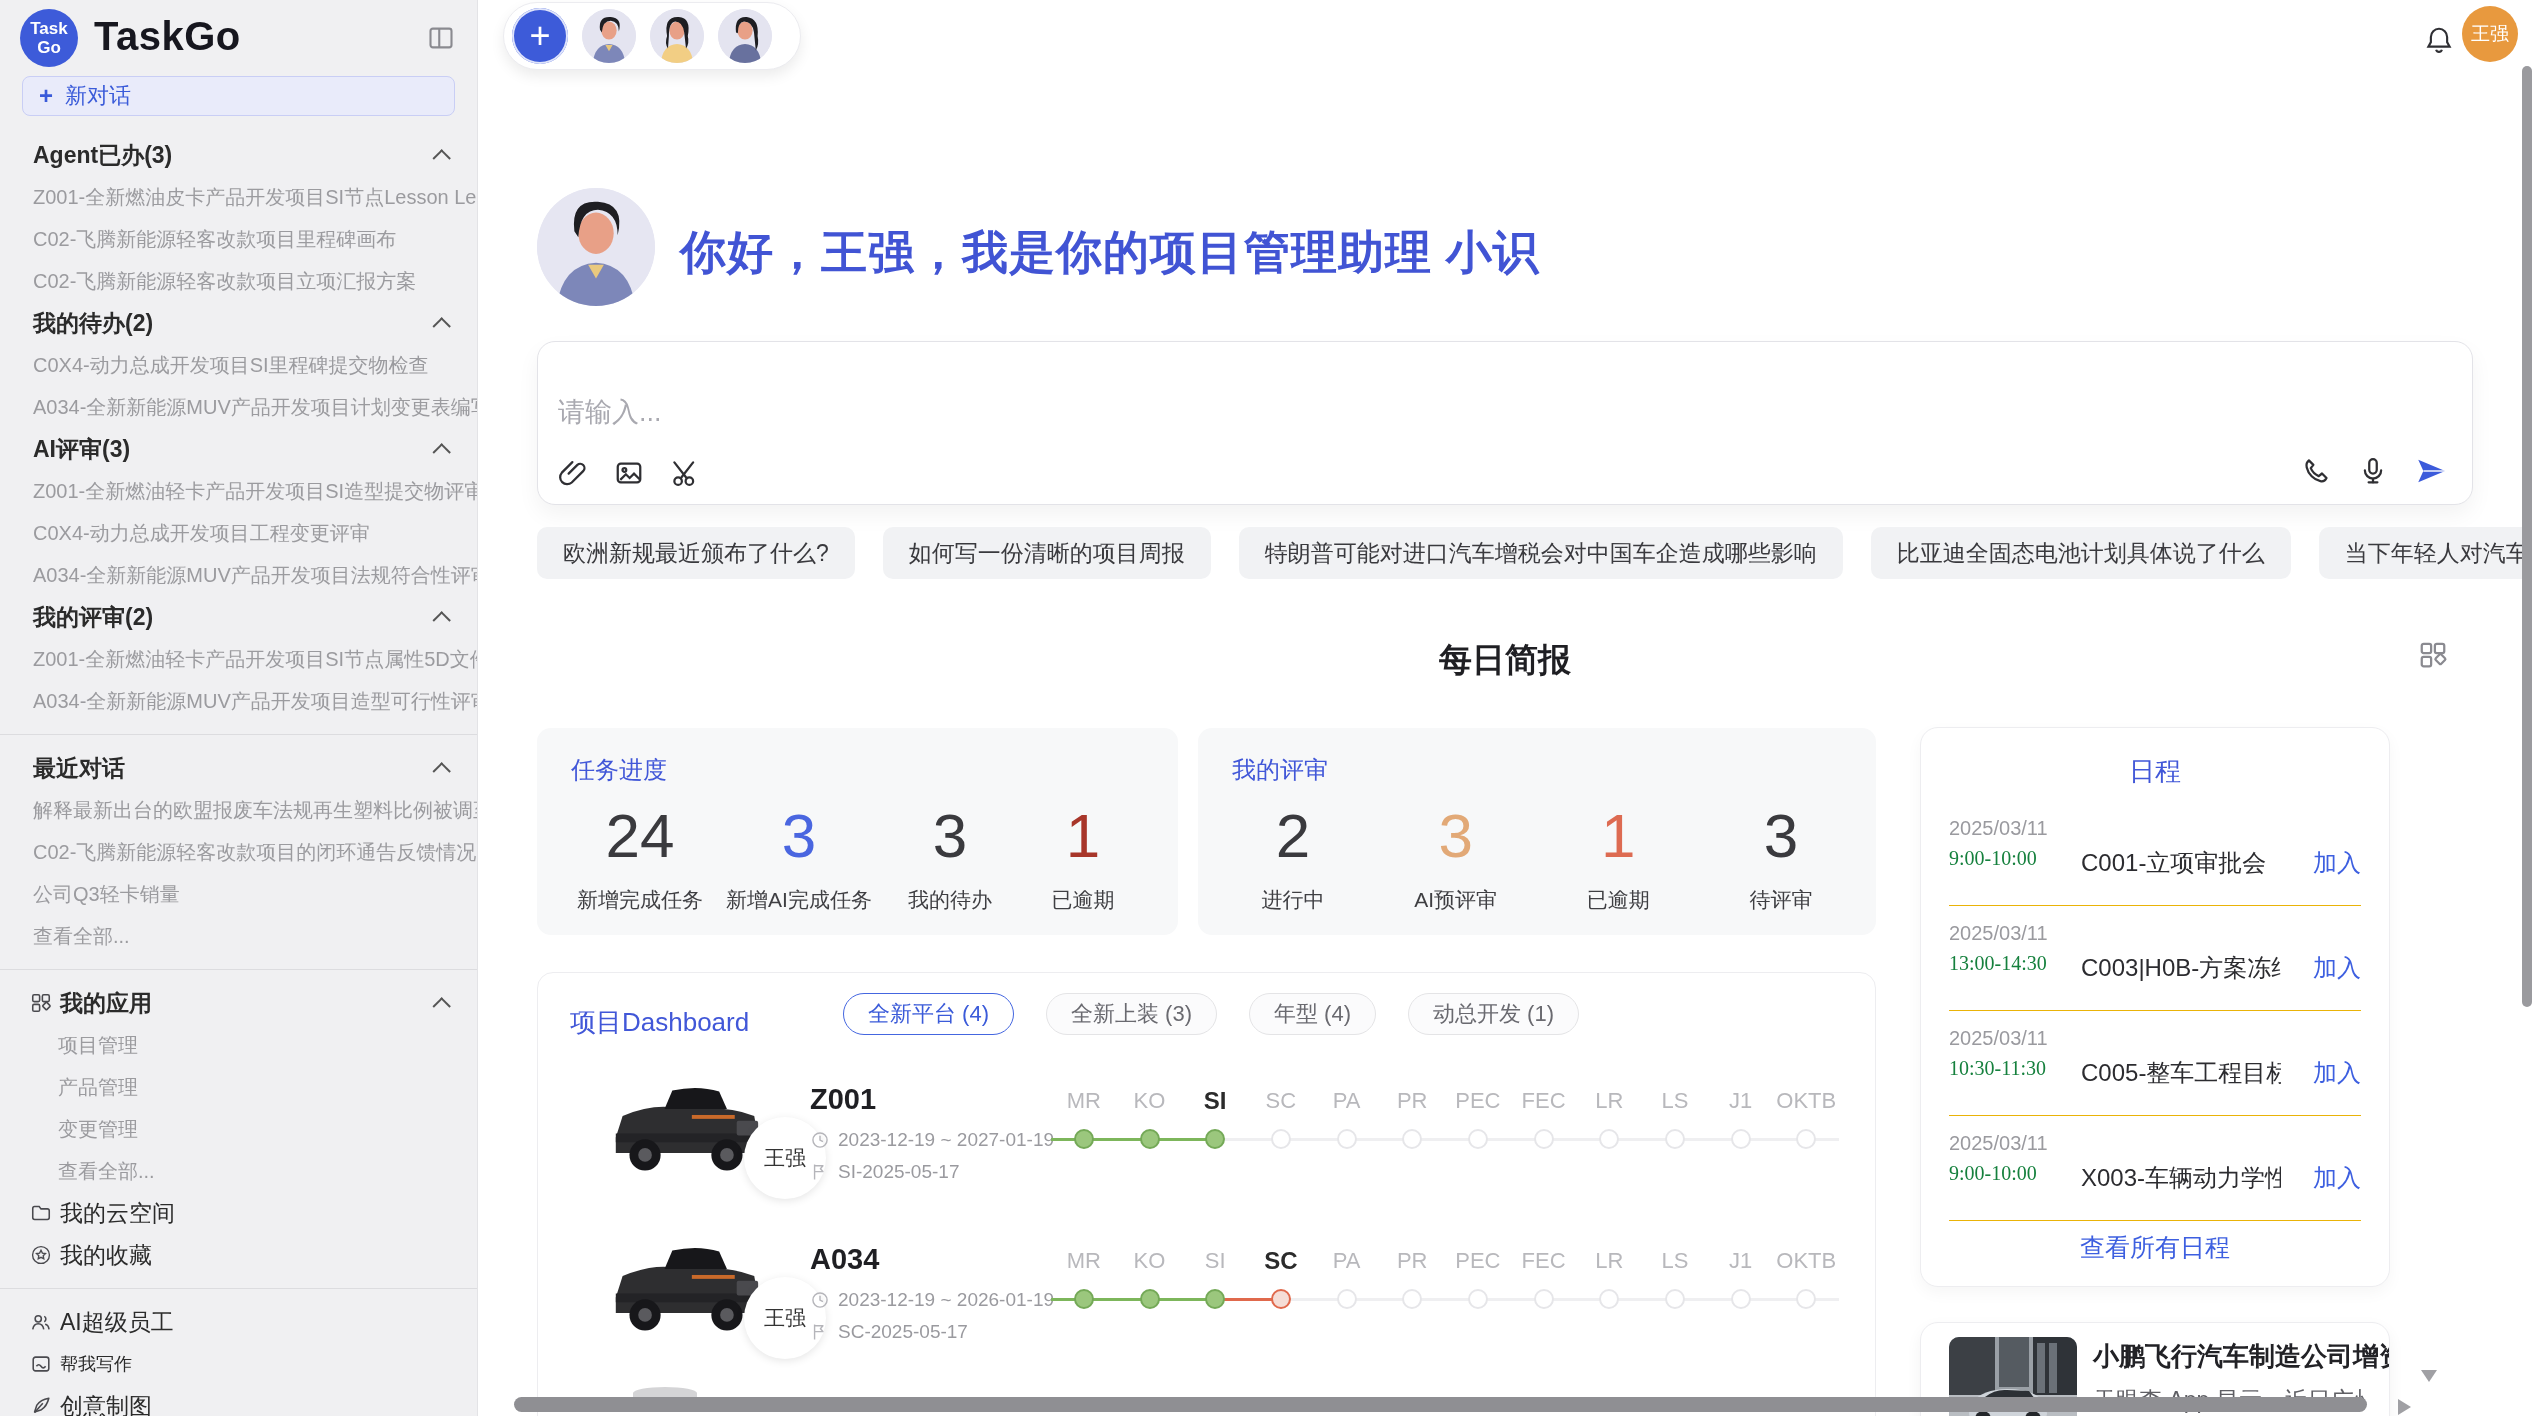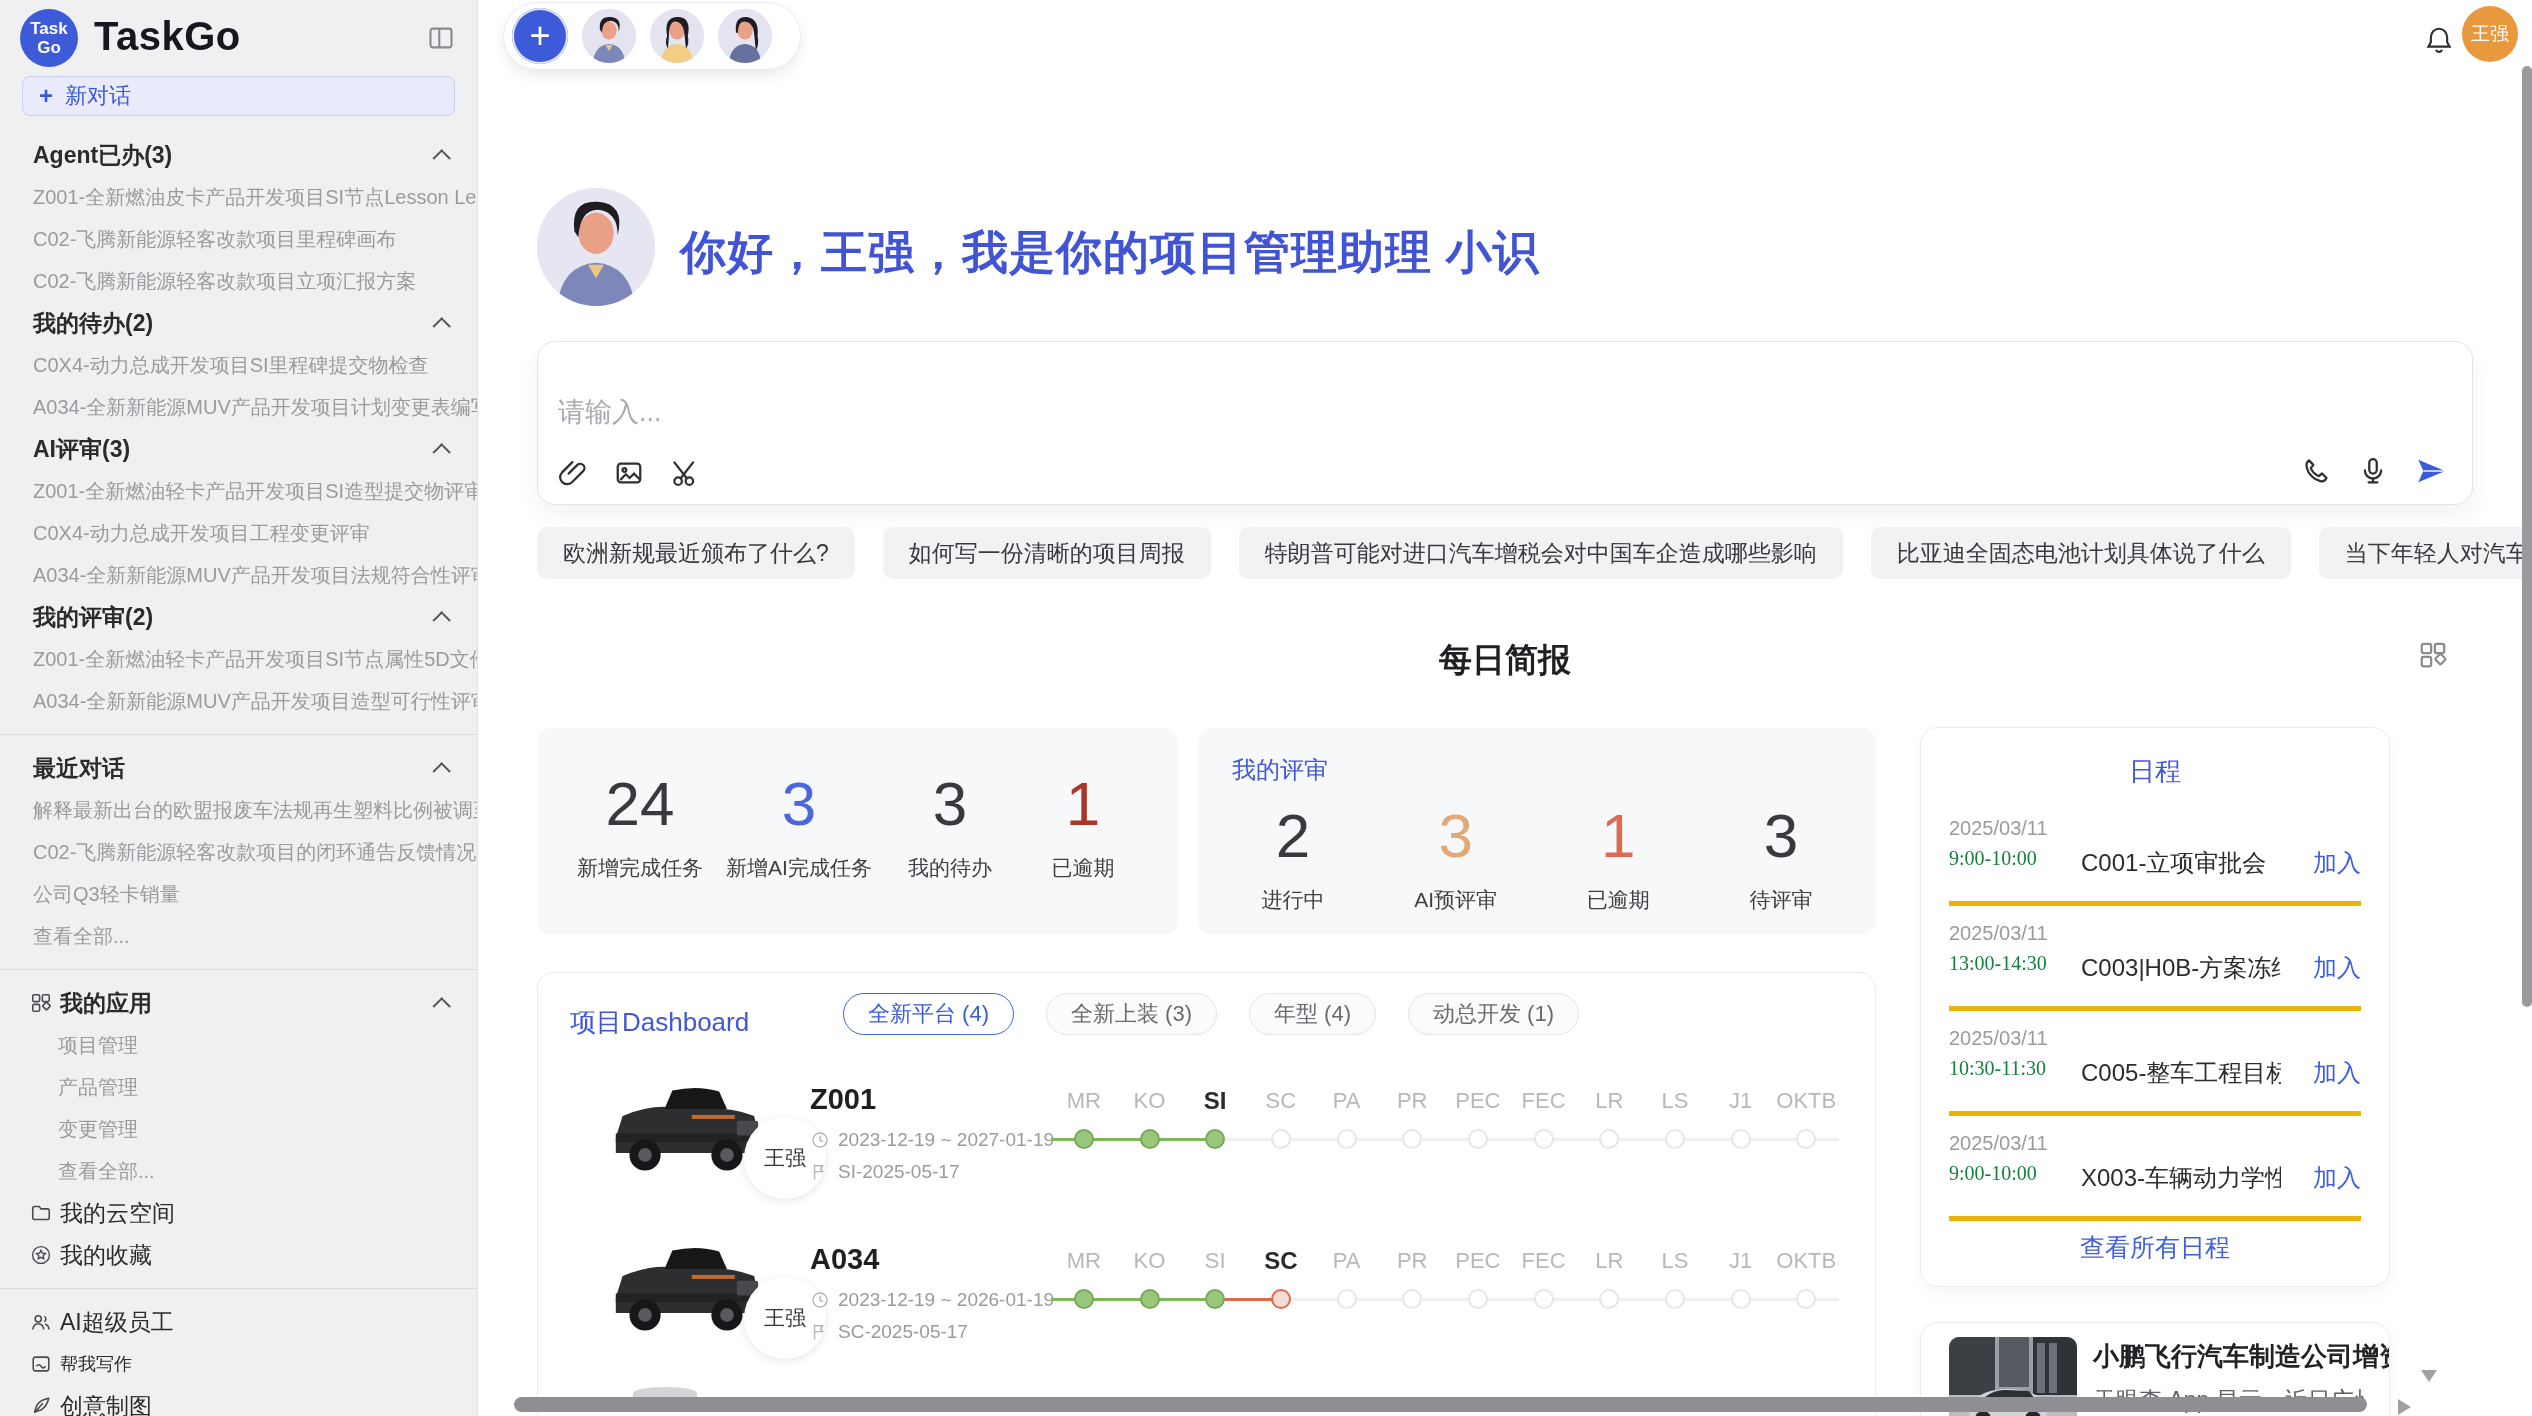--- a/index.html
+++ b/index.html
@@ -89,21 +89,21 @@
   .ms-cell .ln.r { left:50%; width:50%; }
   .dot { position:absolute; left:50%; top:50%; transform:translate(-50%,-50%); width:20px; height:20px; border-radius:50%; background:#fff; border:2px solid #e6e6e9; }
   .dot.done { background:#9bc77d; border-color:#74a957; }
   .dot.alert { background:#f5ddd6; border-color:#e0694c; }
   .next-sliver { position:absolute; left:95px; top:414px; width:64px; height:12px; background:#d4d4d6; border-radius:50% 50% 0 0; }
 
   
   .sched { position:absolute; left:1920px; top:727px; width:470px; height:560px; background:#fff; border:1px solid #ededf0; border-radius:18px; box-shadow:0 6px 16px rgba(0,0,0,0.04); }
   .sched-title { position:absolute; top:26px; left:0; right:0; text-align:center; font-size:26px; color:#4157d8; }
   .events { position:absolute; top:73px; left:28px; right:28px; }
-  .event { height:105px; border-bottom:5px solid #eab308; position:relative; }
+  .event { height:105px; border-bottom:1px solid #eab308; position:relative; }
   .ev-date { position:absolute; left:0; top:16px; font-size:20px; color:#9a9a9f; }
   .ev-time { position:absolute; left:0; top:46px; font-size:20px; color:#15803d;font-family:Liberation Serif, serif; }
   .ev-name { position:absolute; left:132px; top:46px; font-size:24px; color:#2c2c30; white-space:nowrap; overflow:hidden; max-width:200px; }
   .ev-join { position:absolute; right:0; top:46px; font-size:24px; color:#3d5fe0; cursor:pointer; }
   .sched-footer { position:absolute; bottom:22px; left:0; right:0; text-align:center; font-size:25px; color:#3d5fe0; cursor:pointer; }
 
   
   .news { position:absolute; left:1920px; top:1322px; width:470px; height:120px; background:#fff; border:1px solid #ededf0; border-radius:18px; box-shadow:0 6px 16px rgba(0,0,0,0.05); overflow:hidden; }
   .news-img { position:absolute; left:28px; top:14px; width:128px; height:96px; border-radius:10px; overflow:hidden; }
   .news-title { position:absolute; left:172px; top:16px; font-size:26px; font-weight:bold; color:#222226; white-space:nowrap; }
@@ -359,20 +359,21 @@
   <div class="brief-grid">
     <svg viewBox="0 0 24 24" fill="none" stroke="currentColor" stroke-width="1.8">
         <rect x="3" y="3" width="7.5" height="7.5" rx="1.5"></rect>
         <rect x="13.5" y="3" width="7.5" height="7.5" rx="1.5"></rect>
         <rect x="3" y="13.5" width="7.5" height="7.5" rx="1.5"></rect>
         <rect x="14.8" y="12.2" width="6.2" height="6.2" rx="1" transform="rotate(45 17.9 15.3)"></rect>
       </svg>
   </div>
 
   <div class="stat-card c1">
+    <div class="stat-title">任务进度</div>
     <div class="stat-row">
         <div class="stat-item">
           <div class="stat-val" style="color: rgb(58, 58, 62);">24</div>
           <div class="stat-lab">新增完成任务</div>
         </div>
         <div class="stat-item">
           <div class="stat-val" style="color: rgb(74, 102, 224);">3</div>
           <div class="stat-lab">新增AI完成任务</div>
         </div>
         <div class="stat-item">

